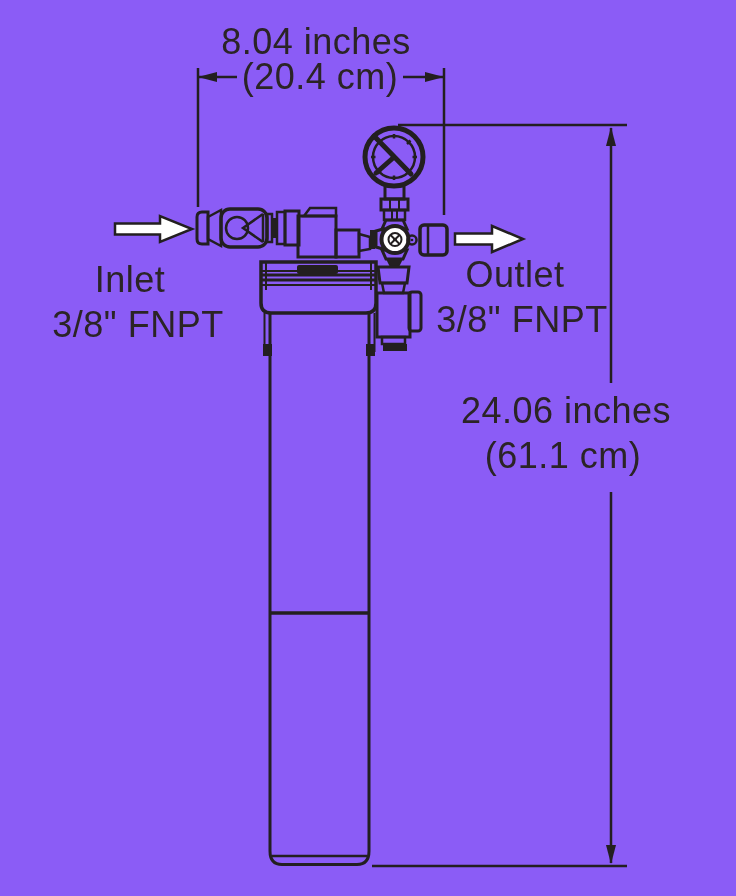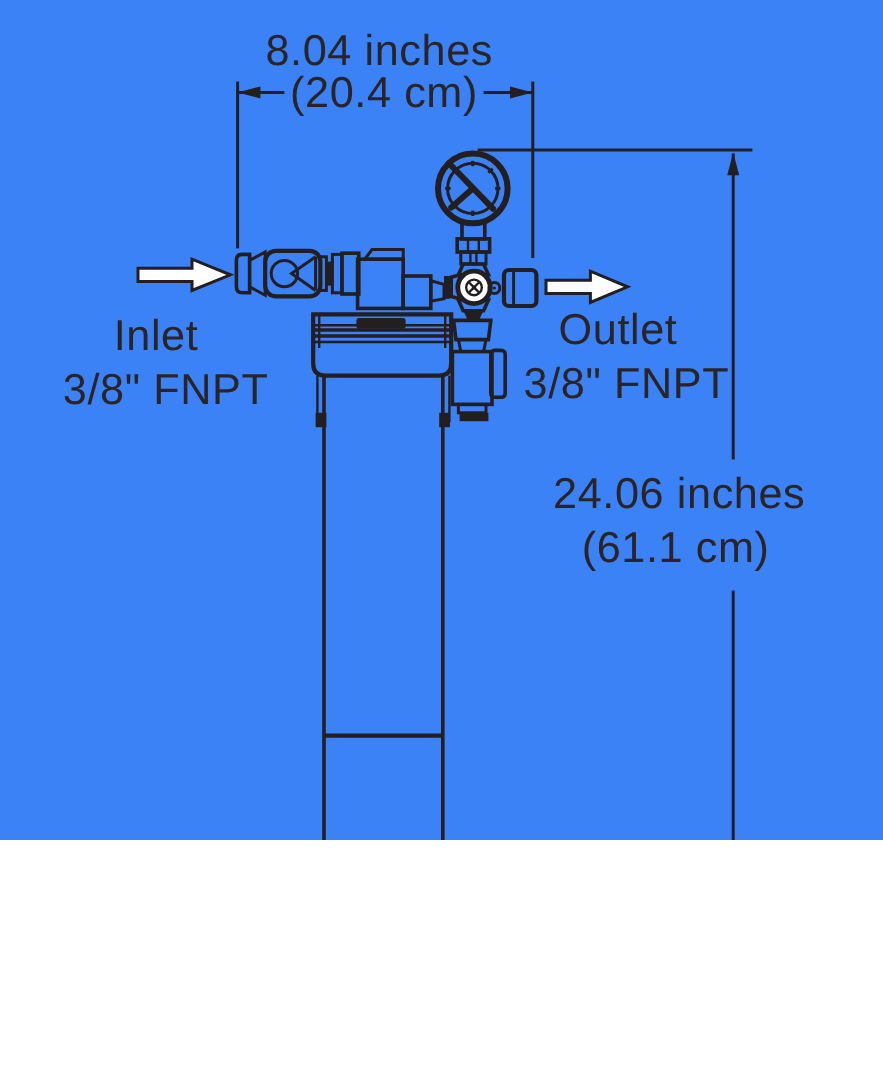--- a/index.html
+++ b/index.html
@@ -1,19 +1,19 @@
 <!DOCTYPE html>
 <html><head>
 <meta charset="utf-8">
 <style>
   html,body { margin:0; padding:0; background:#ffffff; }
   .canvas {
     position:relative;
-    width:736px; height:700px;
-    background:#3b82f6;
+    width:736px; height:896px;
+    background:#8b5cf6;
     overflow:hidden;
   }
   svg { display:block; }
   svg text {
     font-family:"Liberation Sans", sans-serif;
     fill:#2b2426;
     font-size:36px;
     letter-spacing:0.5px;
   }
   .stroke  { stroke:#231f20; fill:none; }

